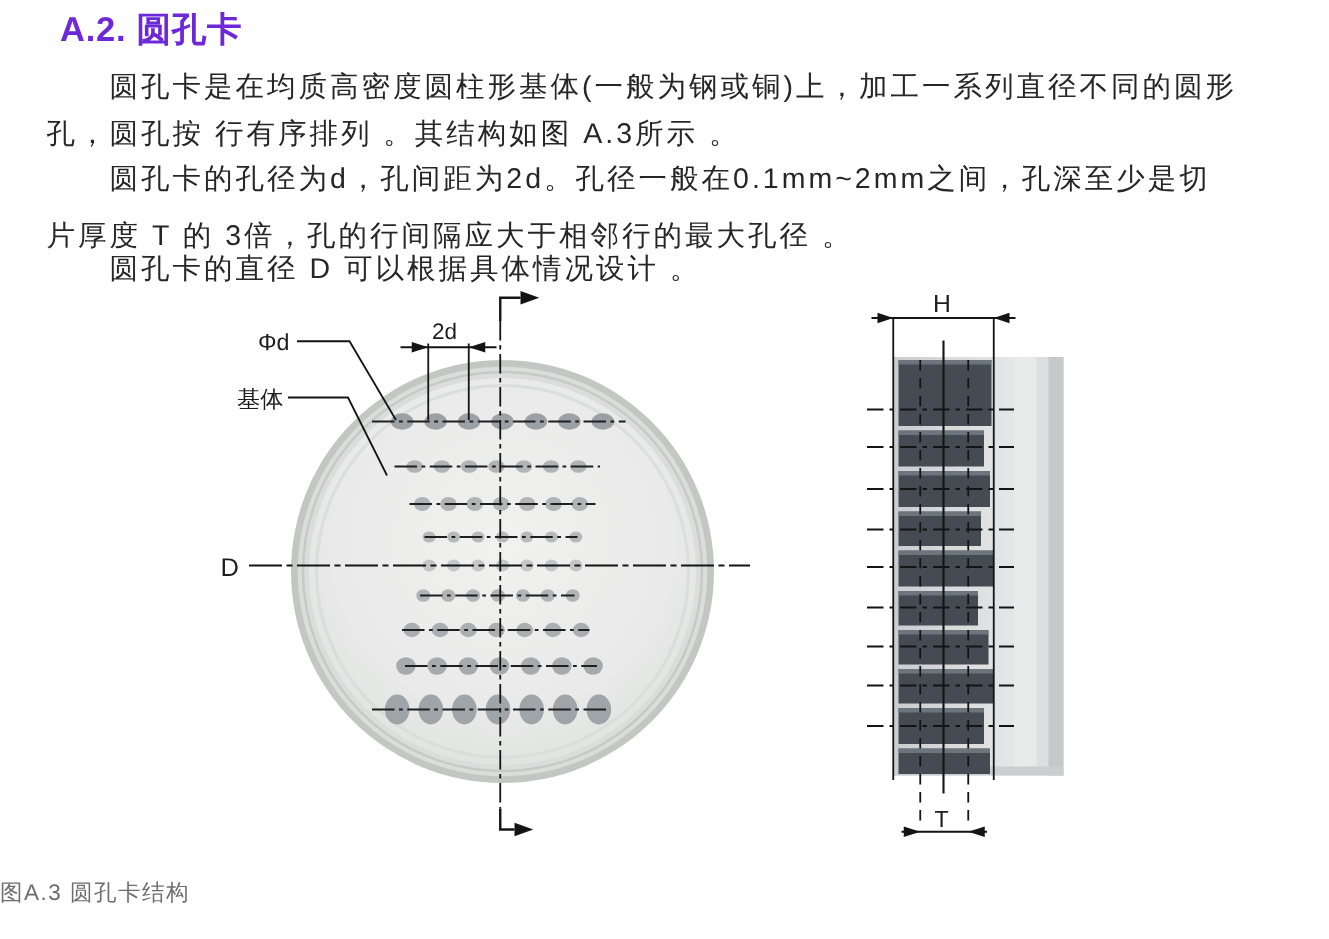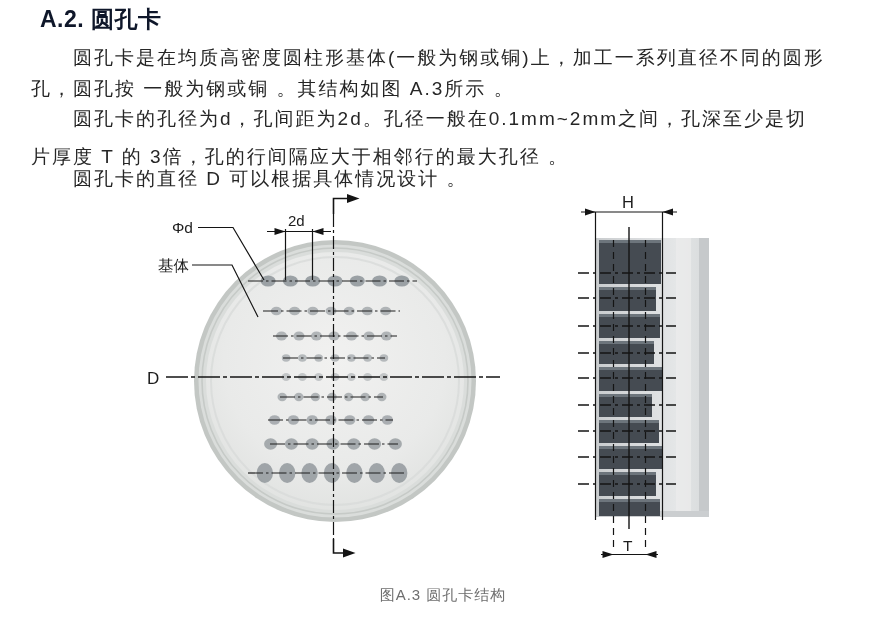--- a/index.html
+++ b/index.html
@@ -2,42 +2,42 @@
 <html><head>
 <meta charset="utf-8">
 <style>
   html,body{margin:0;padding:0;}
   body{
     width:886px;height:626px;position:relative;background:#ffffff;
     font-family:"Liberation Sans","DejaVu Sans",sans-serif;overflow:hidden;
   }
   .section-title{
     position:absolute;left:40px;top:4px;margin:0;
-    font-size:23px;font-weight:bold;color:#0f172a;letter-spacing:.5px;
+    font-size:23px;font-weight:bold;color:#6d28d9;letter-spacing:.5px;
   }
   .body-line{
     position:absolute;left:31px;width:832px;
     font-size:19px;color:#262626;letter-spacing:2px;white-space:nowrap;
   }
   .body-line.indent{padding-left:42px;}
   #bl0{top:45px}#bl1{top:76px}#bl2{top:106px}#bl3{top:144px}#bl4{top:166px}
   #fig-svg{position:absolute;left:0;top:188px;}
   .fig-caption{
-    position:absolute;left:0;top:586px;width:886px;text-align:center;
+    position:absolute;left:0;top:586px;width:886px;text-align:left;
     font-size:15px;color:#6e6e6e;letter-spacing:1px;
   }
   svg text{font-family:"Liberation Sans","DejaVu Sans",sans-serif;fill:#1d1d1d;}
 </style>
 </head>
 <body>
 
 <h1 class="section-title">A.2. 圆孔卡</h1>
 
 <div class="body-line indent" id="bl0">圆孔卡是在均质高密度圆柱形基体(一般为钢或铜)上，加工一系列直径不同的圆形</div>
-<div class="body-line" id="bl1">孔，圆孔按 一般为钢或铜 。其结构如图 A.3所示 。</div>
+<div class="body-line" id="bl1">孔，圆孔按 行有序排列 。其结构如图 A.3所示 。</div>
 <div class="body-line indent" id="bl2">圆孔卡的孔径为d，孔间距为2d。孔径一般在0.1mm~2mm之间，孔深至少是切</div>
 <div class="body-line" id="bl3">片厚度 T 的 3倍，孔的行间隔应大于相邻行的最大孔径 。</div>
 <div class="body-line indent" id="bl4">圆孔卡的直径 D 可以根据具体情况设计 。</div>
 
 <svg id="fig-svg" width="886" height="382" viewBox="0 188 886 382" xmlns="http://www.w3.org/2000/svg">
   <defs>
     <radialGradient id="gFace" cx="0.5" cy="0.42" r="0.78">
       <stop offset="0" stop-color="#f1f1f0"></stop>
       <stop offset="0.55" stop-color="#e9eae9"></stop>
       <stop offset="0.82" stop-color="#dfe1df"></stop>

